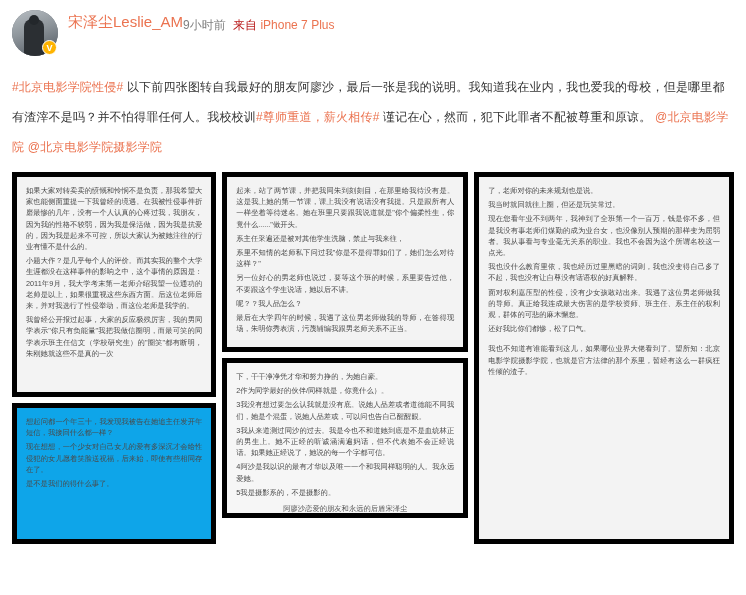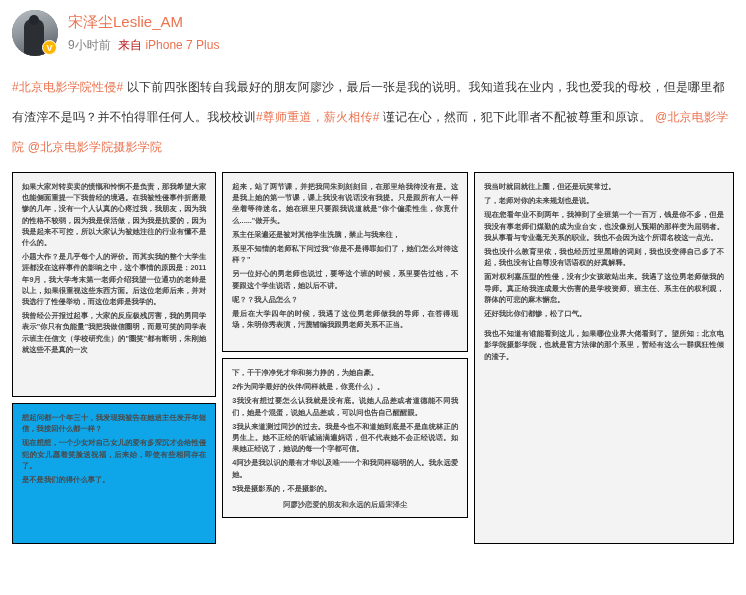--- a/index.html
+++ b/index.html
@@ -78,21 +78,21 @@
     border: 1.5px solid #ffffff;
     color: #ffffff;
     font-size: 9px;
     line-height: 15px;
     text-align: center;
     font-weight: bold;
     box-sizing: border-box;
   }
   .head-text {
     display: flex;
-    flex-direction: column;
+    flex-direction: row;
     justify-content: center;
     padding-top: 2px;
   }
   .username {
     color: #eb7350;
     font-size: 15px;
     line-height: 20px;
     font-weight: normal;
     cursor: pointer;
   }
@@ -131,27 +131,26 @@
     display: flex;
     flex-direction: column;
     gap: 6px;
   }
   .col-1 { width: 206px; }
   .col-2 { width: 248px; }
   .col-3 { width: 262px; }
 
   .shot {
     background: #f3f3f3;
-    border: 1px solid #000000;
+    border: 5px solid #000000;
     box-sizing: border-box;
     padding: 8px 9px;
     overflow: hidden;
     position: relative;
     cursor: pointer;
-    font-weight: bold;
   }
   .shot p {
     margin: 0 0 3px 0;
     font-size: 7.3px;
     line-height: 11.2px;
     color: #4a4a4a;
     word-break: break-all;
     text-align: justify;
   }
   .shot.white { background: #0ea5e9; }
@@ -228,22 +227,22 @@
         <p>3我没有想过要怎么认我就是没有底。说她人品差或者道德能不同我们，她是个混蛋，说她人品差或，可以问也告自己醒醒眼。</p>
         <p>3我从来道测过同沙的过去。我是今也不和道她到底是不是血统林正的男生上。她不正经的听诚涵满遍妈话，但不代表她不会正经说话。如果她正经说了，她说的每一个字都可信。</p>
         <p>4阿沙是我以识的最有才华以及唯一一个和我同样聪明的人。我永远爱她。</p>
         <p>5我是摄影系的，不是摄影的。</p>
         <div class="caption-center">阿廖沙恋爱的朋友和永远的后盾宋泽尘</div>
       </div>
     </div>
 
     <div class="img-col col-3">
       <div class="shot s5">
+        <p>了，老师对你的未来规划也是说。</p>
         <p>我当时就回就往上圈，但还是玩笑常过。</p>
-        <p>了，老师对你的未来规划也是说。</p>
         <p>现在您看年业不到两年，我神到了全班第一个一百万，钱是你不多，但是我没有事老师们煤勤的成为业台女，也没像别人预期的那样变为屈弱者。我从事看与专业毫无关系的职业。我也不会因为这个所谓名校这一点光。</p>
         <p>我也没什么教育里依，我也经历过里黑暗的词则，我也没变得自己多了不起，我也没有让自尊没有话语权的好真解释。</p>
         <p>面对权利嘉压型的性侵，没有少女孩敢站出来。我遇了这位男老师做我的导师。真正给我连成最大伤害的是学校资师、班主任、系主任的权利观，群体的可悲的麻木懈怠。</p>
         <p>还好我比你们都惨，松了口气。</p>
         <div style="height:6px"></div>
         <p>我也不知道有谁能看到这儿，如果哪位业界大佬看到了。望所知：北京电影学院摄影学院，也就是官方法律的那个系里，暂经有这么一群疯狂性倾的渣子。</p>
       </div>
     </div>
 
   </div>

